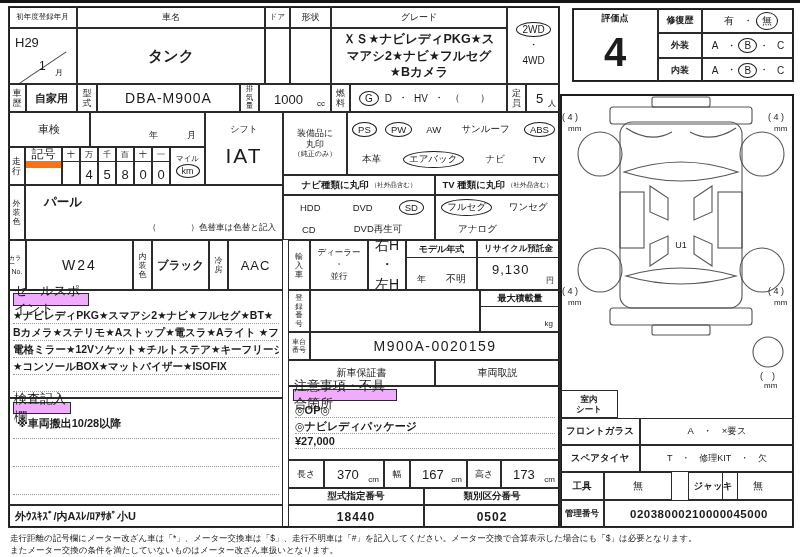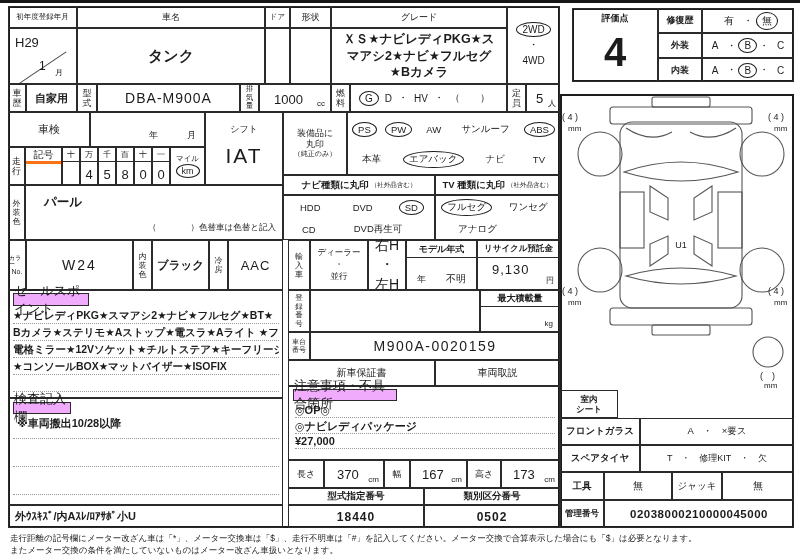--- a/index.html
+++ b/index.html
@@ -92,21 +92,21 @@
   </div>
   <div class="ab bd col" style="left:205px;top:112px;width:78px;height:73px;">
     <span class="sm" style="margin-top:-6px;">シフト</span>
     <span style="font-size:21px;letter-spacing:2px;margin-top:8px;">IAT</span>
   </div>
 
   <div class="ab bd ctr" style="left:8px;top:147px;width:17px;height:38px;">
       <span class="vtxt" style="width:10px;">走行</span>
     </div>
   <div class="ab bd" style="left:25px;top:147px;width:37px;height:38px;">
-    <div class="ctr" style="height:13px;font-size:10px;border-bottom:3px solid #f97316;">記号</div>
+    <div class="ctr" style="height:13px;font-size:12px;border-bottom:7px solid #f97316;">記号</div>
   </div>
   <div class="ab bd" style="left:62px;top:147px;width:18px;height:38px;">
     <div class="ctr" style="height:13px;font-size:8px;border-bottom:1px solid #2b2b2b;">十</div>
     <div class="ctr" style="height:24px;font-size:13px;"></div>
   </div>
   <div class="ab bd" style="left:80px;top:147px;width:18px;height:38px;">
     <div class="ctr" style="height:13px;font-size:8px;border-bottom:1px solid #2b2b2b;">万</div>
     <div class="ctr" style="height:24px;font-size:13px;">4</div>
   </div>
   <div class="ab bd" style="left:98px;top:147px;width:18px;height:38px;">
@@ -364,20 +364,20 @@
   <div class="ab bd col" style="left:560px;top:390px;width:58px;height:28px;line-height:1.2;">
     <span style="font-size:8.5px;font-weight:600;">室内</span>
     <span style="font-size:8.5px;font-weight:600;">シート</span>
   </div>
   <div class="ab bd ctr" style="left:560px;top:418px;width:80px;height:27px;font-size:9.5px;font-weight:600;">フロントガラス</div>
   <div class="ab bd ctr" style="left:640px;top:418px;width:154px;height:27px;font-size:9.5px;">A　・　×要ス</div>
   <div class="ab bd ctr" style="left:560px;top:445px;width:80px;height:27px;font-size:9.5px;font-weight:600;">スペアタイヤ</div>
   <div class="ab bd ctr" style="left:640px;top:445px;width:154px;height:27px;font-size:9px;">T　・　修理KIT　・　欠</div>
   <div class="ab bd ctr" style="left:560px;top:472px;width:44px;height:28px;font-size:9.5px;font-weight:600;">工具</div>
   <div class="ab bd ctr" style="left:604px;top:472px;width:68px;height:28px;font-size:10px;">無</div>
-  <div class="ab bd ctr" style="left:672px;top:472px;width:50px;height:28px;font-size:9.5px;font-weight:400;">ジャッキ</div>
+  <div class="ab bd ctr" style="left:688px;top:472px;width:50px;height:28px;font-size:9.5px;font-weight:700;">ジャッキ</div>
   <div class="ab bd ctr" style="left:722px;top:472px;width:72px;height:28px;font-size:10px;">無</div>
   <div class="ab bd ctr" style="left:560px;top:500px;width:44px;height:28px;font-size:8.5px;font-weight:600;">管理番号</div>
   <div class="ab bd ctr" style="left:604px;top:500px;width:190px;height:28px;font-size:11.5px;font-weight:600;letter-spacing:0.5px;">02038000210000045000</div>
 
   <div class="ab" style="left:10px;top:533px;width:784px;font-size:8.5px;color:#222;white-space:nowrap;overflow:hidden;">走行距離の記号欄にメーター改ざん車は「*」、メーター交換車は「$」、走行不明車は「#」を記入してください。メーター交換で合算表示した場合にも「$」は必要となります。</div>
   <div class="ab" style="left:10px;top:545px;width:784px;font-size:8.5px;color:#222;white-space:nowrap;overflow:hidden;">またメーター交換の条件を満たしていないものはメーター改ざん車扱いとなります。</div>
 </div>
 
 </body></html>

